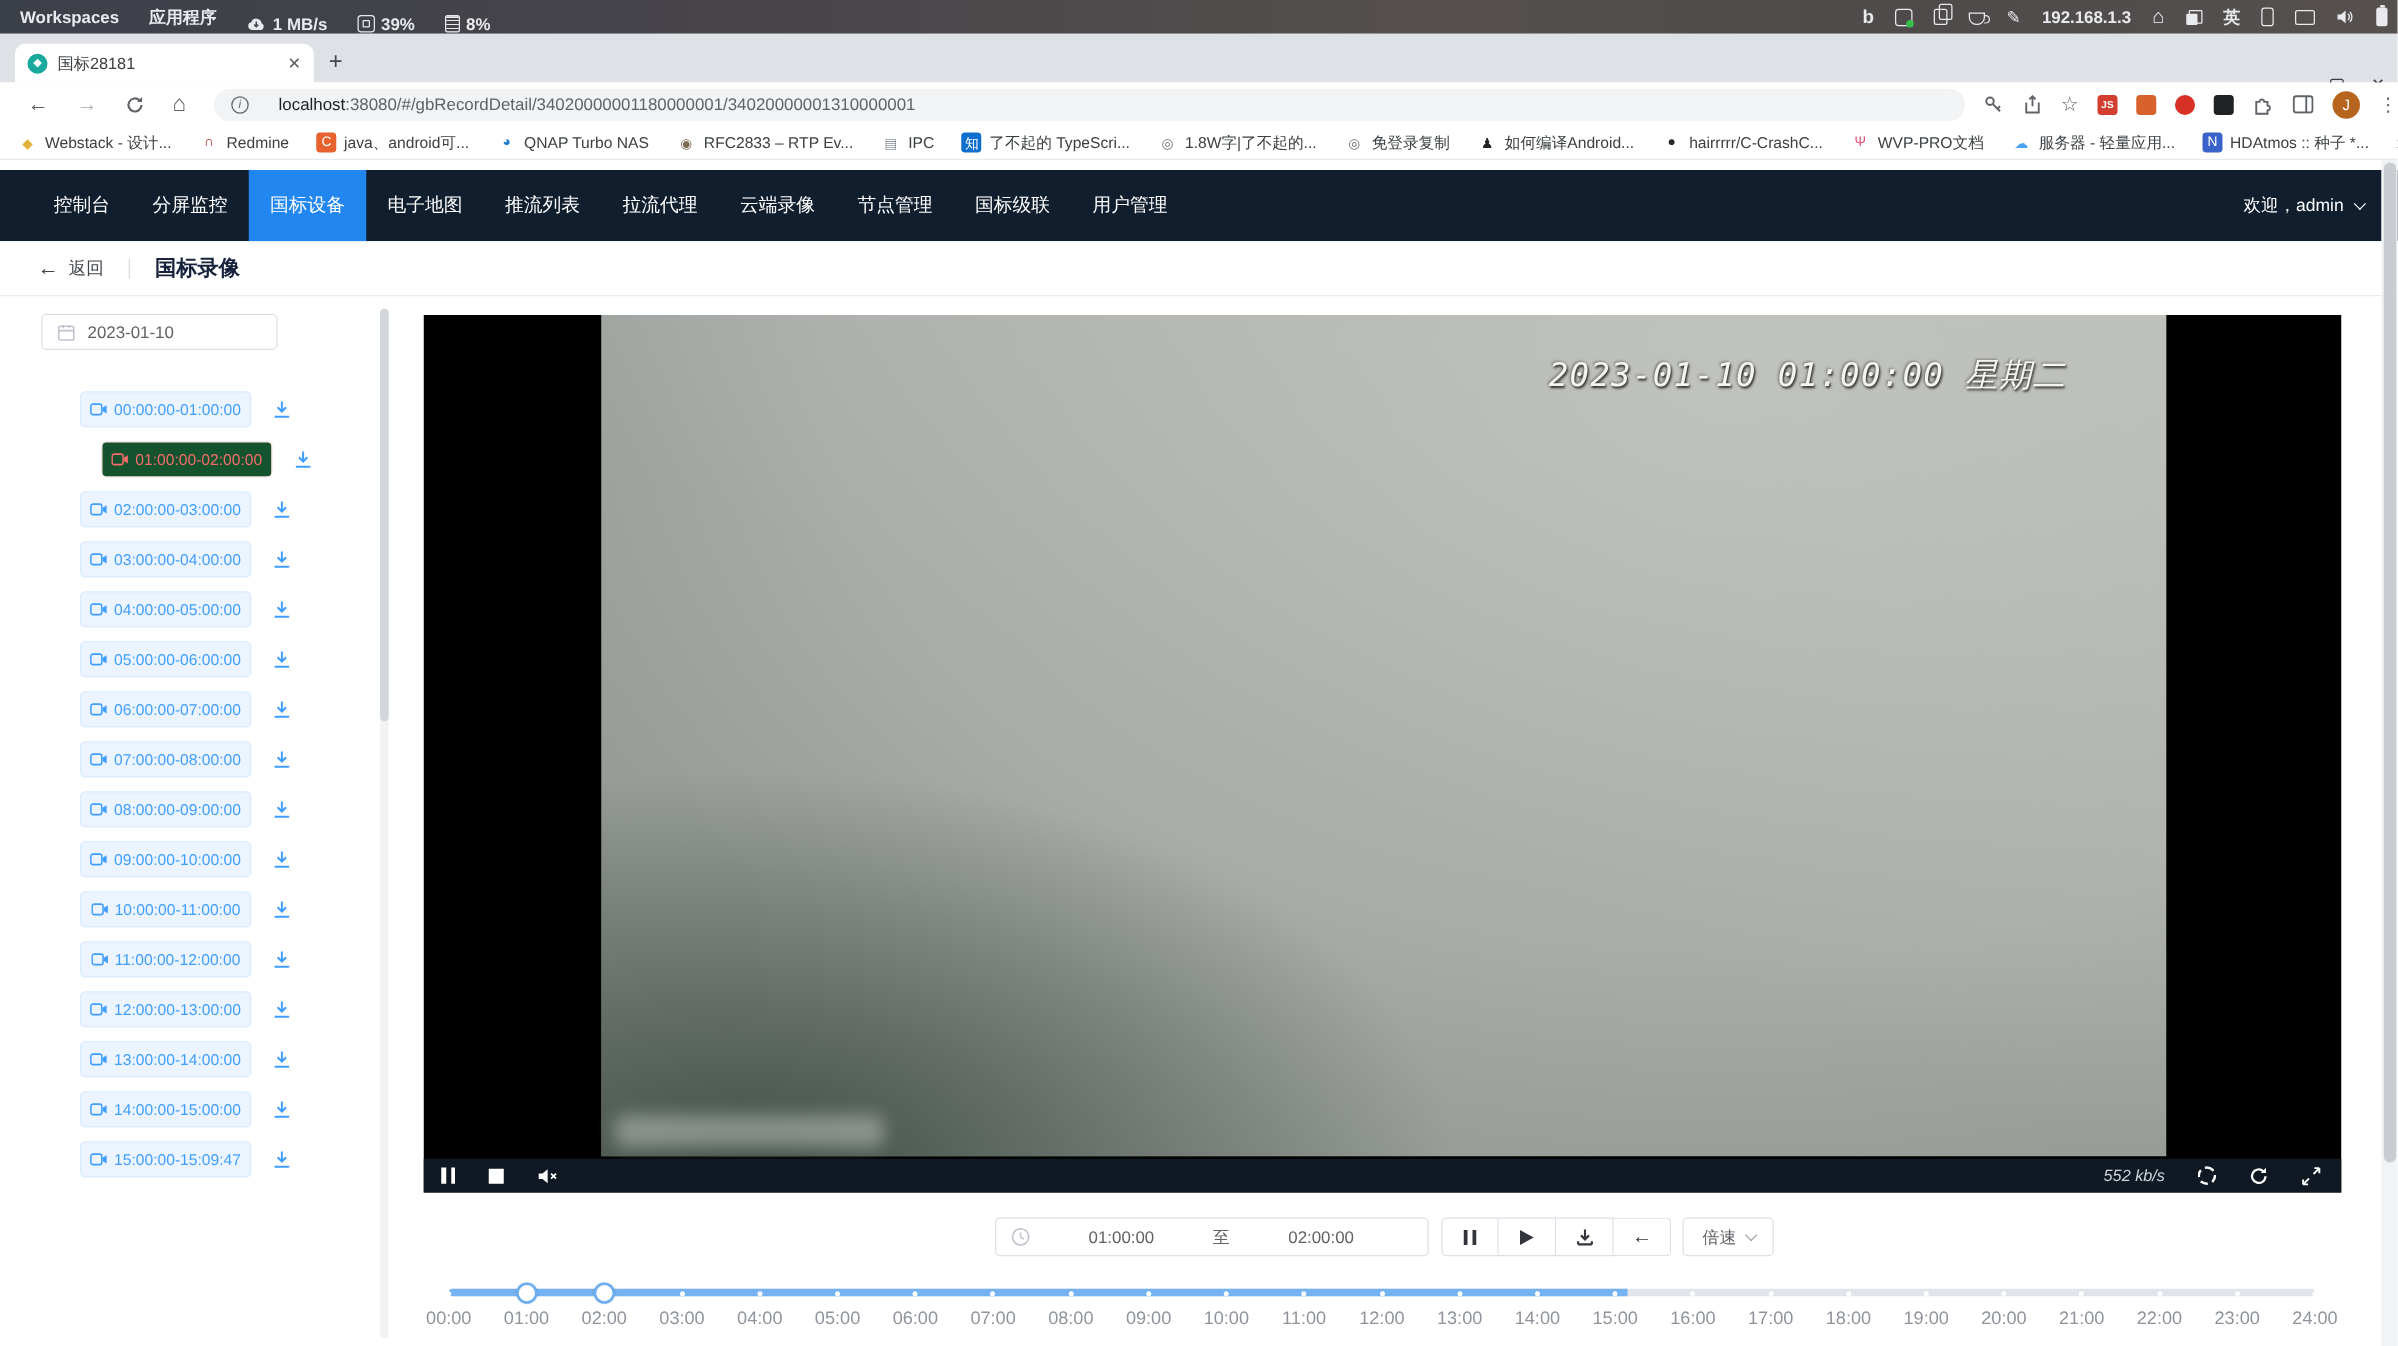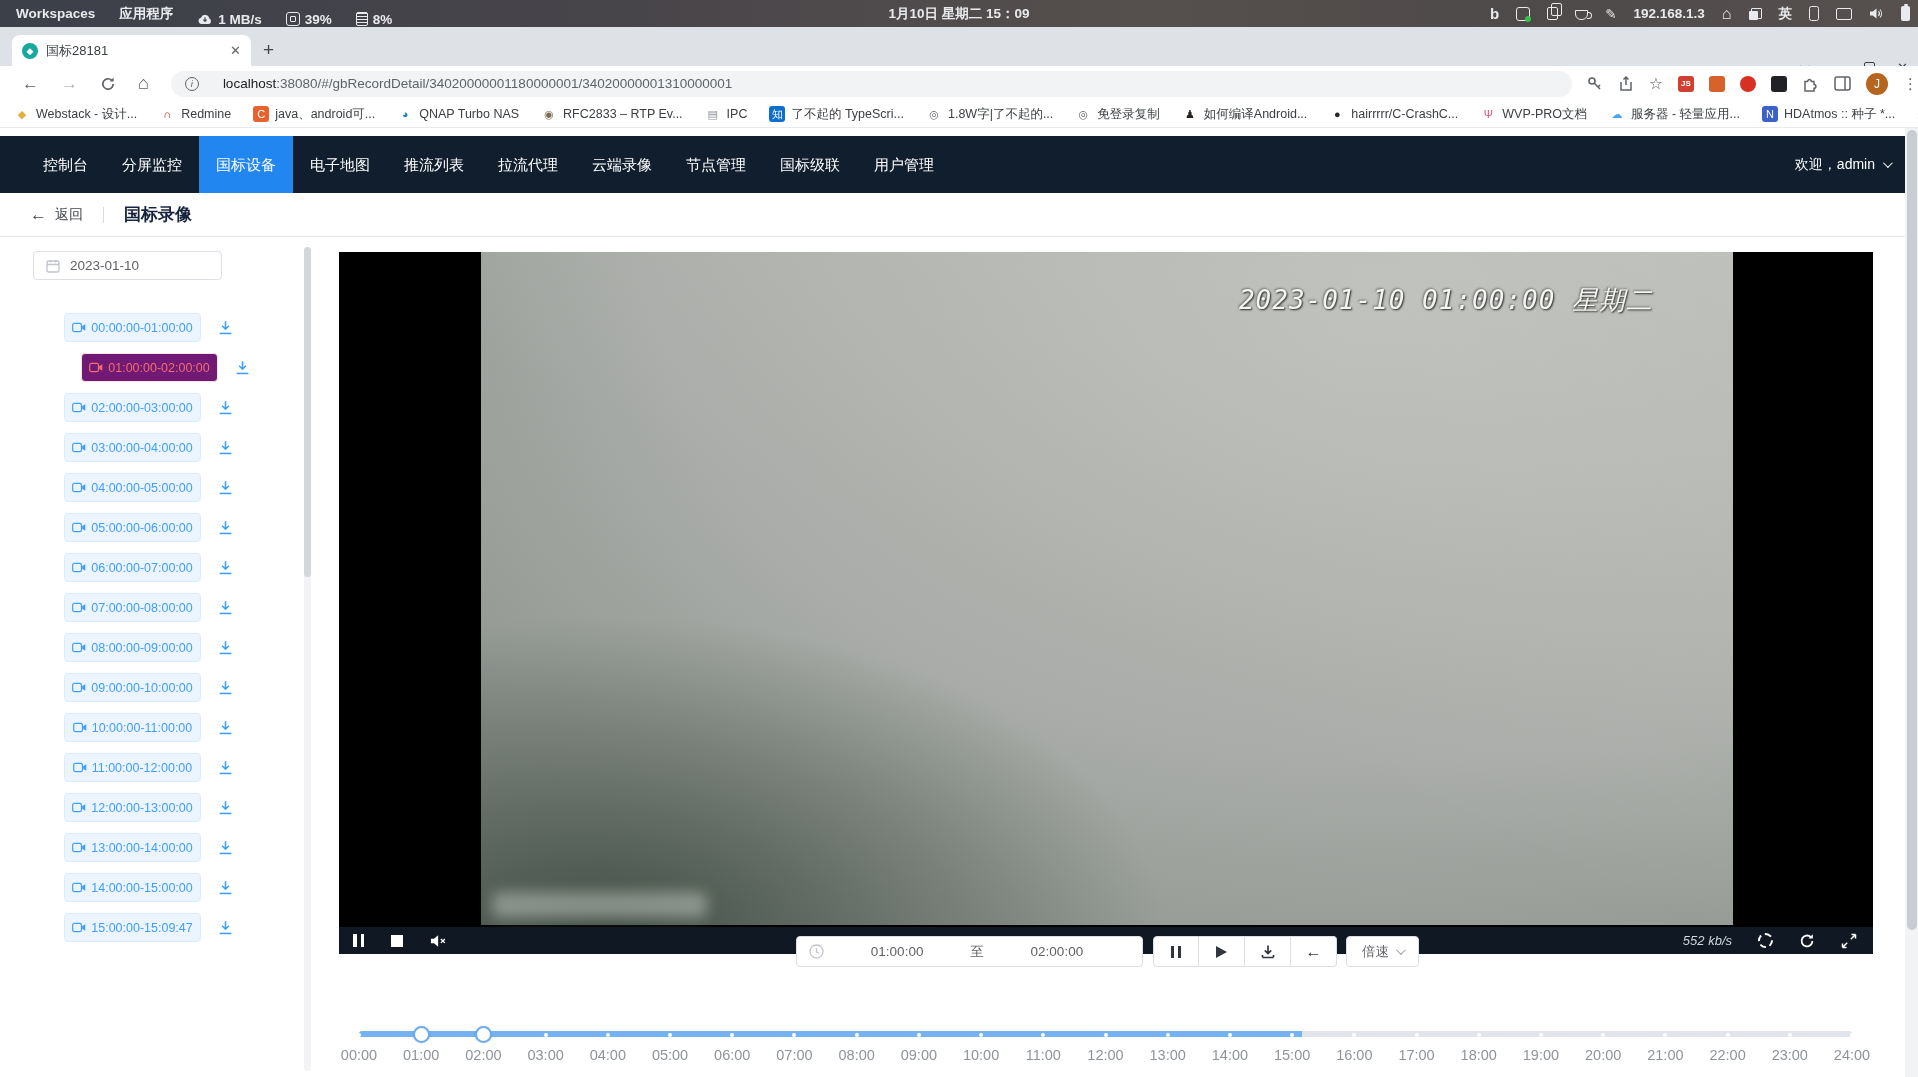--- a/index.html
+++ b/index.html
@@ -82,21 +82,21 @@
 
   
   #datebox { position:absolute; left:33px; top:251px; width:189px; height:29px; border:1px solid #dcdfe6;
     border-radius:4px; background:#fff; display:flex; align-items:center; gap:10px; padding:0 12px;
     font-size:13.5px; color:#606266; }
   #reclist { position:absolute; left:33px; top:313px; width:260px; }
   .rec-row { height:29px; margin-bottom:11px; display:flex; align-items:center; }
   .pill { margin-left:31px; width:137px; height:29px; border-radius:4px; border:1px solid #d9ecff;
     background:#ecf5ff; color:#409eff; font-size:12.5px; display:flex; align-items:center; justify-content:center;
     gap:5px; cursor:pointer; font-family:"Liberation Sans","DejaVu Sans",sans-serif; }
-  .pill.red { background:#701a75; border-color:#fde2e2; color:#f56c6c;margin-left:48px; }
+  .pill.red { background:#14532d; border-color:#fde2e2; color:#f56c6c;margin-left:48px; }
   .dl-btn { margin-left:16px; width:18px; height:18px; color:#409eff; background:none; border:none; cursor:pointer; padding:0;}
   #sb-scroll { position:absolute; left:304px; top:247px; width:7px; height:824px; background:#f2f3f5; border-radius:4px; }
   #sb-thumb { position:absolute; left:304px; top:247px; width:7px; height:330px; background:#d3d6db; border-radius:4px; }
 
   
   #player { position:absolute; left:339px; top:252px; width:1534px; height:702px; background:#000;font-style:italic; }
   #vframe { position:absolute; left:142px; top:0; width:1252px; height:673px;
     background:
       radial-gradient(900px 520px at 10% 102%, rgba(58,72,62,0.9), rgba(58,72,62,0) 62%),
       linear-gradient(205deg, rgba(200,202,197,0.55), rgba(160,165,160,0) 55%),
@@ -110,21 +110,21 @@
     display:flex; align-items:center; color:#fff; }
   .vc-left { display:flex; align-items:center; gap:27px; padding-left:14px; }
   .i-pause { display:inline-flex; gap:4px; }
   .i-pause i { width:3.5px; height:13px; background:#fff; display:block; }
   .i-stop { width:12px; height:12px; background:#fff; display:inline-block; }
   .vc-right { margin-left:auto; display:flex; align-items:center; gap:26px; padding-right:16px; }
   #bitrate { font-size:13px; color:#cfd6dd; }
   .i-aperture { width:15px; height:15px; border:2px dashed #fff; border-radius:50%; display:inline-block; }
 
   
-  #ctrlrow { position:absolute; left:796px; top:936px; height:31px; display:flex; align-items:center; }
+  #ctrlrow { position:absolute; left:796px; top:974px; height:31px; display:flex; align-items:center; }
   #rangebox { width:347px; height:31px; border:1px solid #dcdfe6; border-radius:4px; background:#fff;
     display:flex; align-items:center; padding:0 12px; font-size:13.5px; color:#606266; }
   #rangebox .t { flex:1; text-align:center; }
   #rangebox .zhi { color:#606266; }
   .btngroup { display:flex; margin-left:10px; }
   .gbtn { height:31px; width:46px; background:#fff; border:1px solid #dcdfe6; border-left:none;
     display:flex; align-items:center; justify-content:center; color:#32363c; cursor:pointer; font-size:14px;}
   .gbtn:first-child { border-left:1px solid #dcdfe6; border-radius:4px 0 0 4px; }
   .gbtn:last-child { border-radius:0 4px 4px 0; }
   .i-pause2 { display:inline-flex; gap:3.5px; }
@@ -167,21 +167,20 @@
     </span>
     <span class="os-stat">
       <span class="i-cpu"></span>
       <span>39%</span>
     </span>
     <span class="os-stat">
       <span class="i-mem"></span>
       <span>8%</span>
     </span>
   </div>
-  <div class="os-clock">1月10日 星期二 15：09</div>
   <div class="os-right">
     <span class="glyph" style="font-weight:700;font-size:15px;">b</span>
     <span class="i-app"></span>
     <span class="i-copy"></span>
     <span class="i-cup"></span>
     <span class="glyph">✎</span>
     <span>192.168.1.3</span>
     <span class="glyph" style="font-size:16px;">⌂</span>
     <span class="i-win2"></span>
     <span>英</span>

